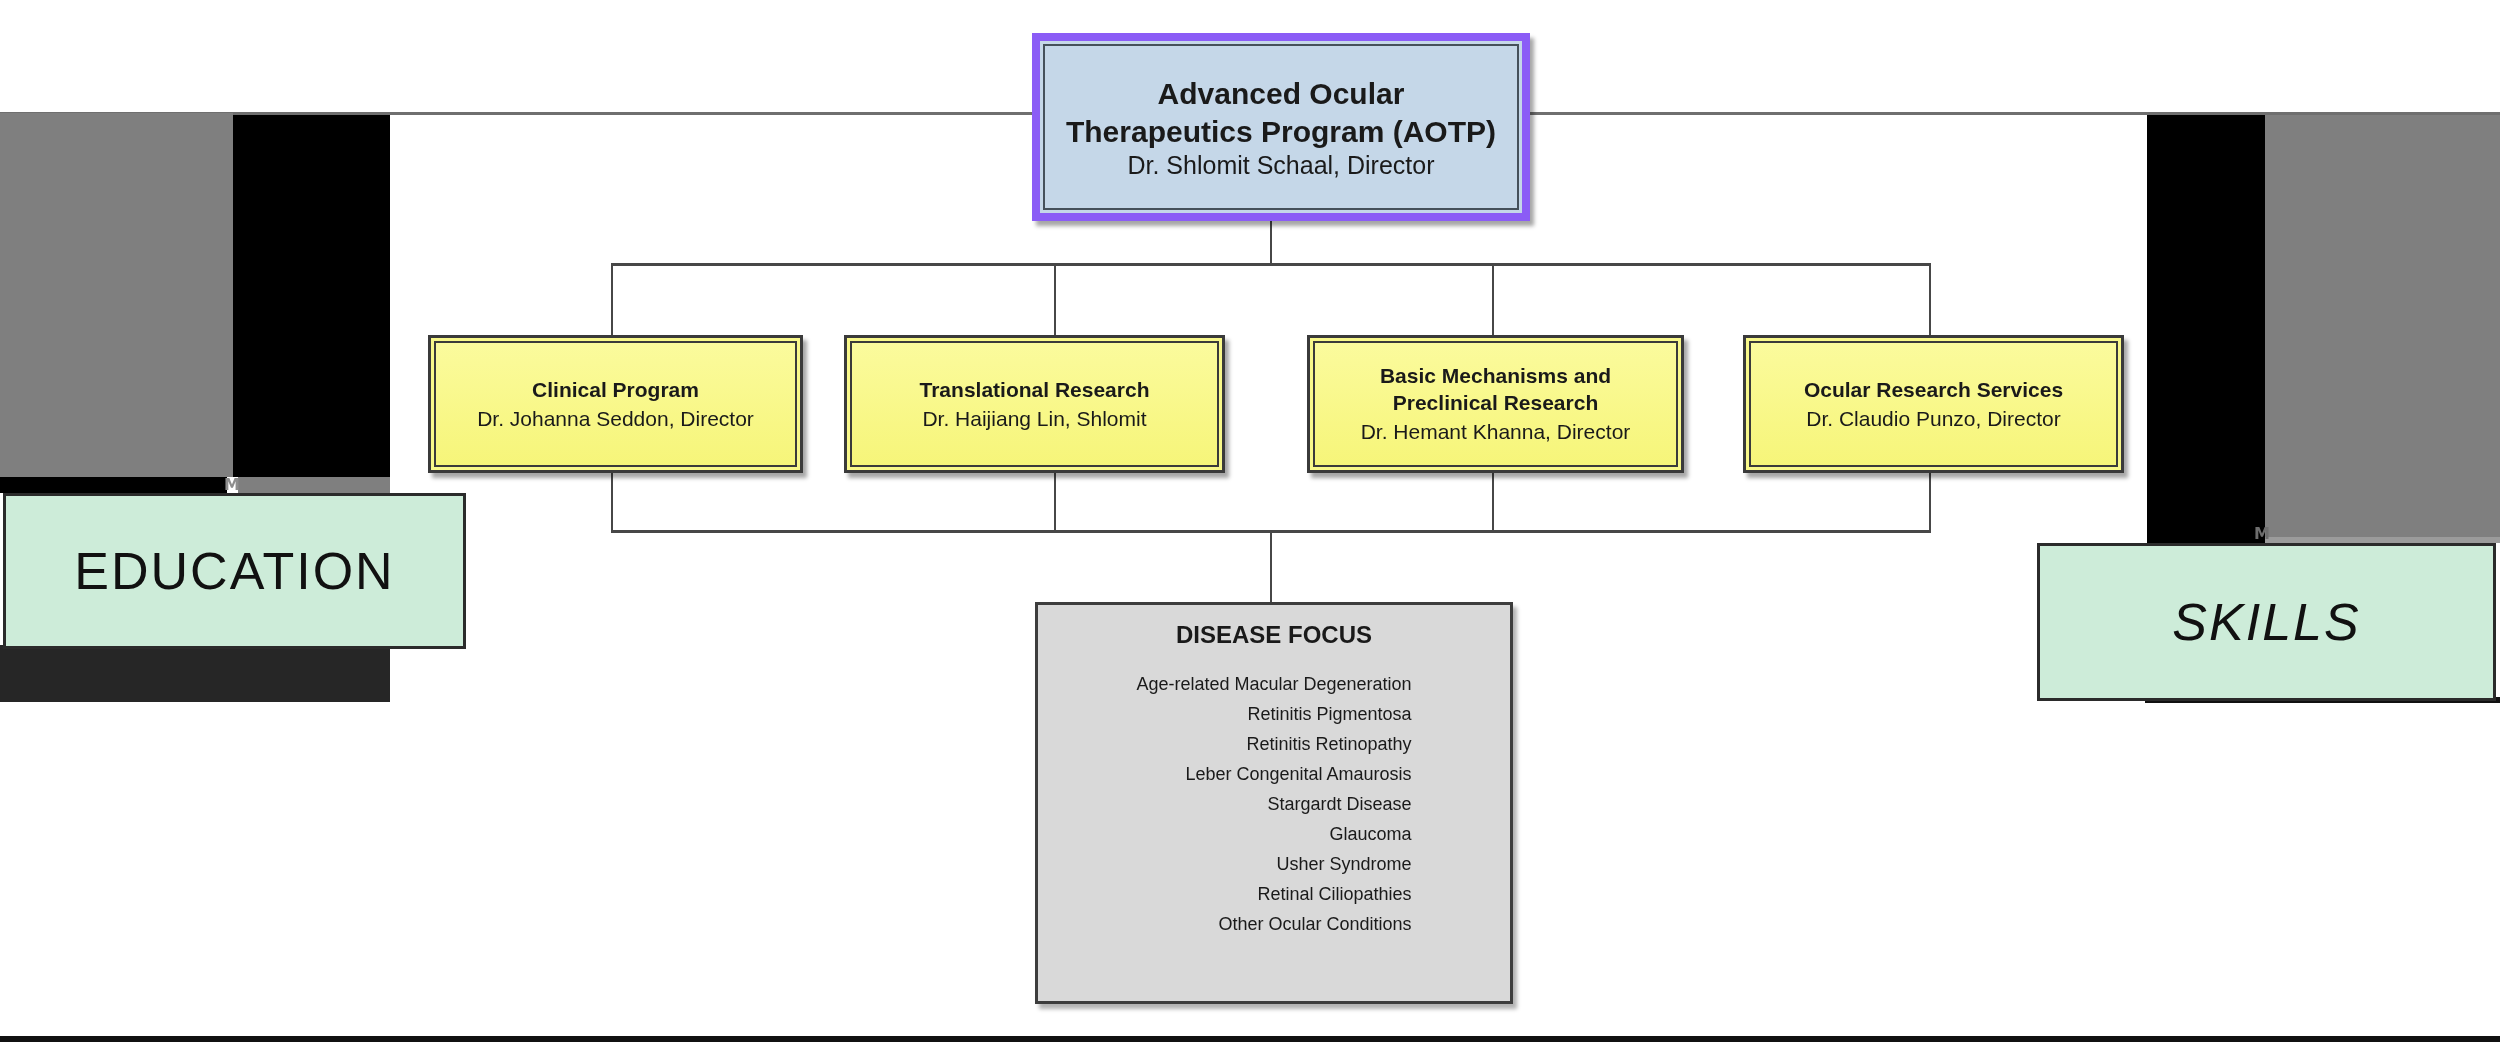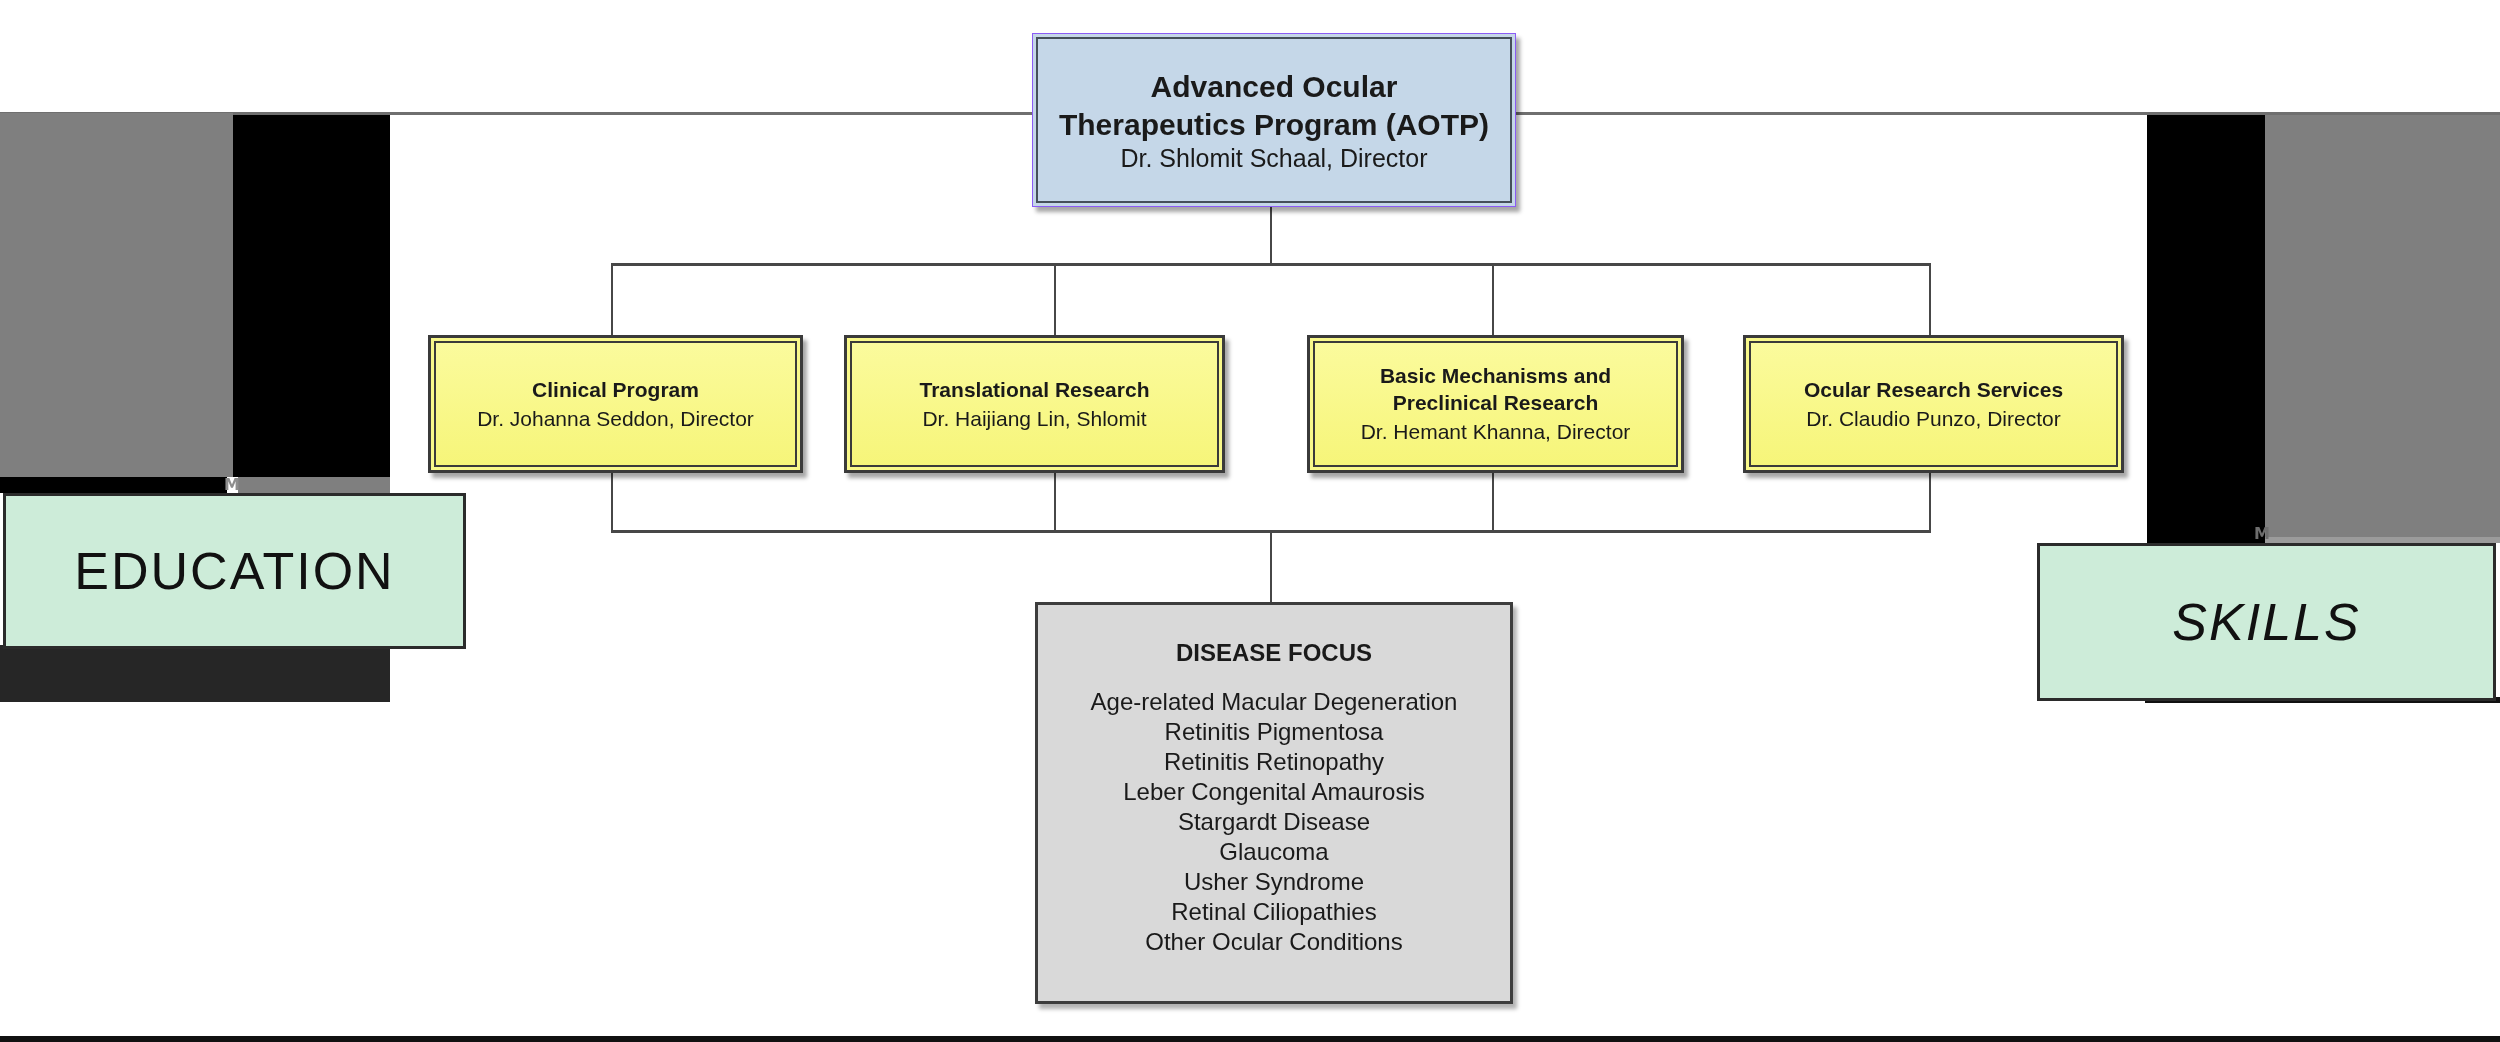--- a/index.html
+++ b/index.html
@@ -41,21 +41,21 @@
   
   .line{background:#474747;z-index:3;}
 
   
   .node{
     z-index:6;display:flex;flex-direction:column;align-items:center;justify-content:center;
     text-align:center;
   }
   .root-box{
     left:1032px;top:33px;width:482px;height:172px;
-    background:#c5d7e8;border:1px solid #8b5cf6;
+    background:#c5d7e8;border:8px solid #8b5cf6;
     box-shadow:inset 0 0 0 3px #c5d7e8,inset 0 0 0 5px #45505a,4px 5px 4px rgba(0,0,0,.35);
     align-items:center;
   }
   .root-title{font-weight:bold;font-size:30px;line-height:38px;white-space:pre-line;}
   .root-director{font-size:25px;}
 
   .division{
     height:132px;top:335px;
     background:linear-gradient(#fbfb9e,#f6f578);
     border:3px solid #3a3a3a;
@@ -67,23 +67,23 @@
   .d4{left:1743px;width:375px;}
   .division-name{font-weight:bold;font-size:21px;line-height:27px;white-space:pre-line;}
   .division-director{font-size:21px;line-height:28px;margin-top:2px;}
 
   .disease-box{
     left:1035px;top:602px;width:472px;height:396px;
     background:#d9d9d9;border:3px solid #3d3d3d;
     box-shadow:4px 5px 4px rgba(0,0,0,.3);
     z-index:6;display:flex;flex-direction:column;align-items:center;
   }
-  .disease-title{font-weight:bold;font-size:24px;margin-top:34px;}
+  .disease-title{font-weight:bold;font-size:24px;margin-top:16px;}
   .disease-list{margin-top:20px;}
-  .disease-item{font-size:24px;line-height:30px;text-align:center;}
+  .disease-item{font-size:18px;line-height:30px;text-align:right;}
 </style>
 </head>
 <body>
 
 <div class="stage">
 
   <div class="abs top-rule"></div>
   <div class="abs bottom-rule"></div>
 
   <div class="abs photo l-gray"></div>

